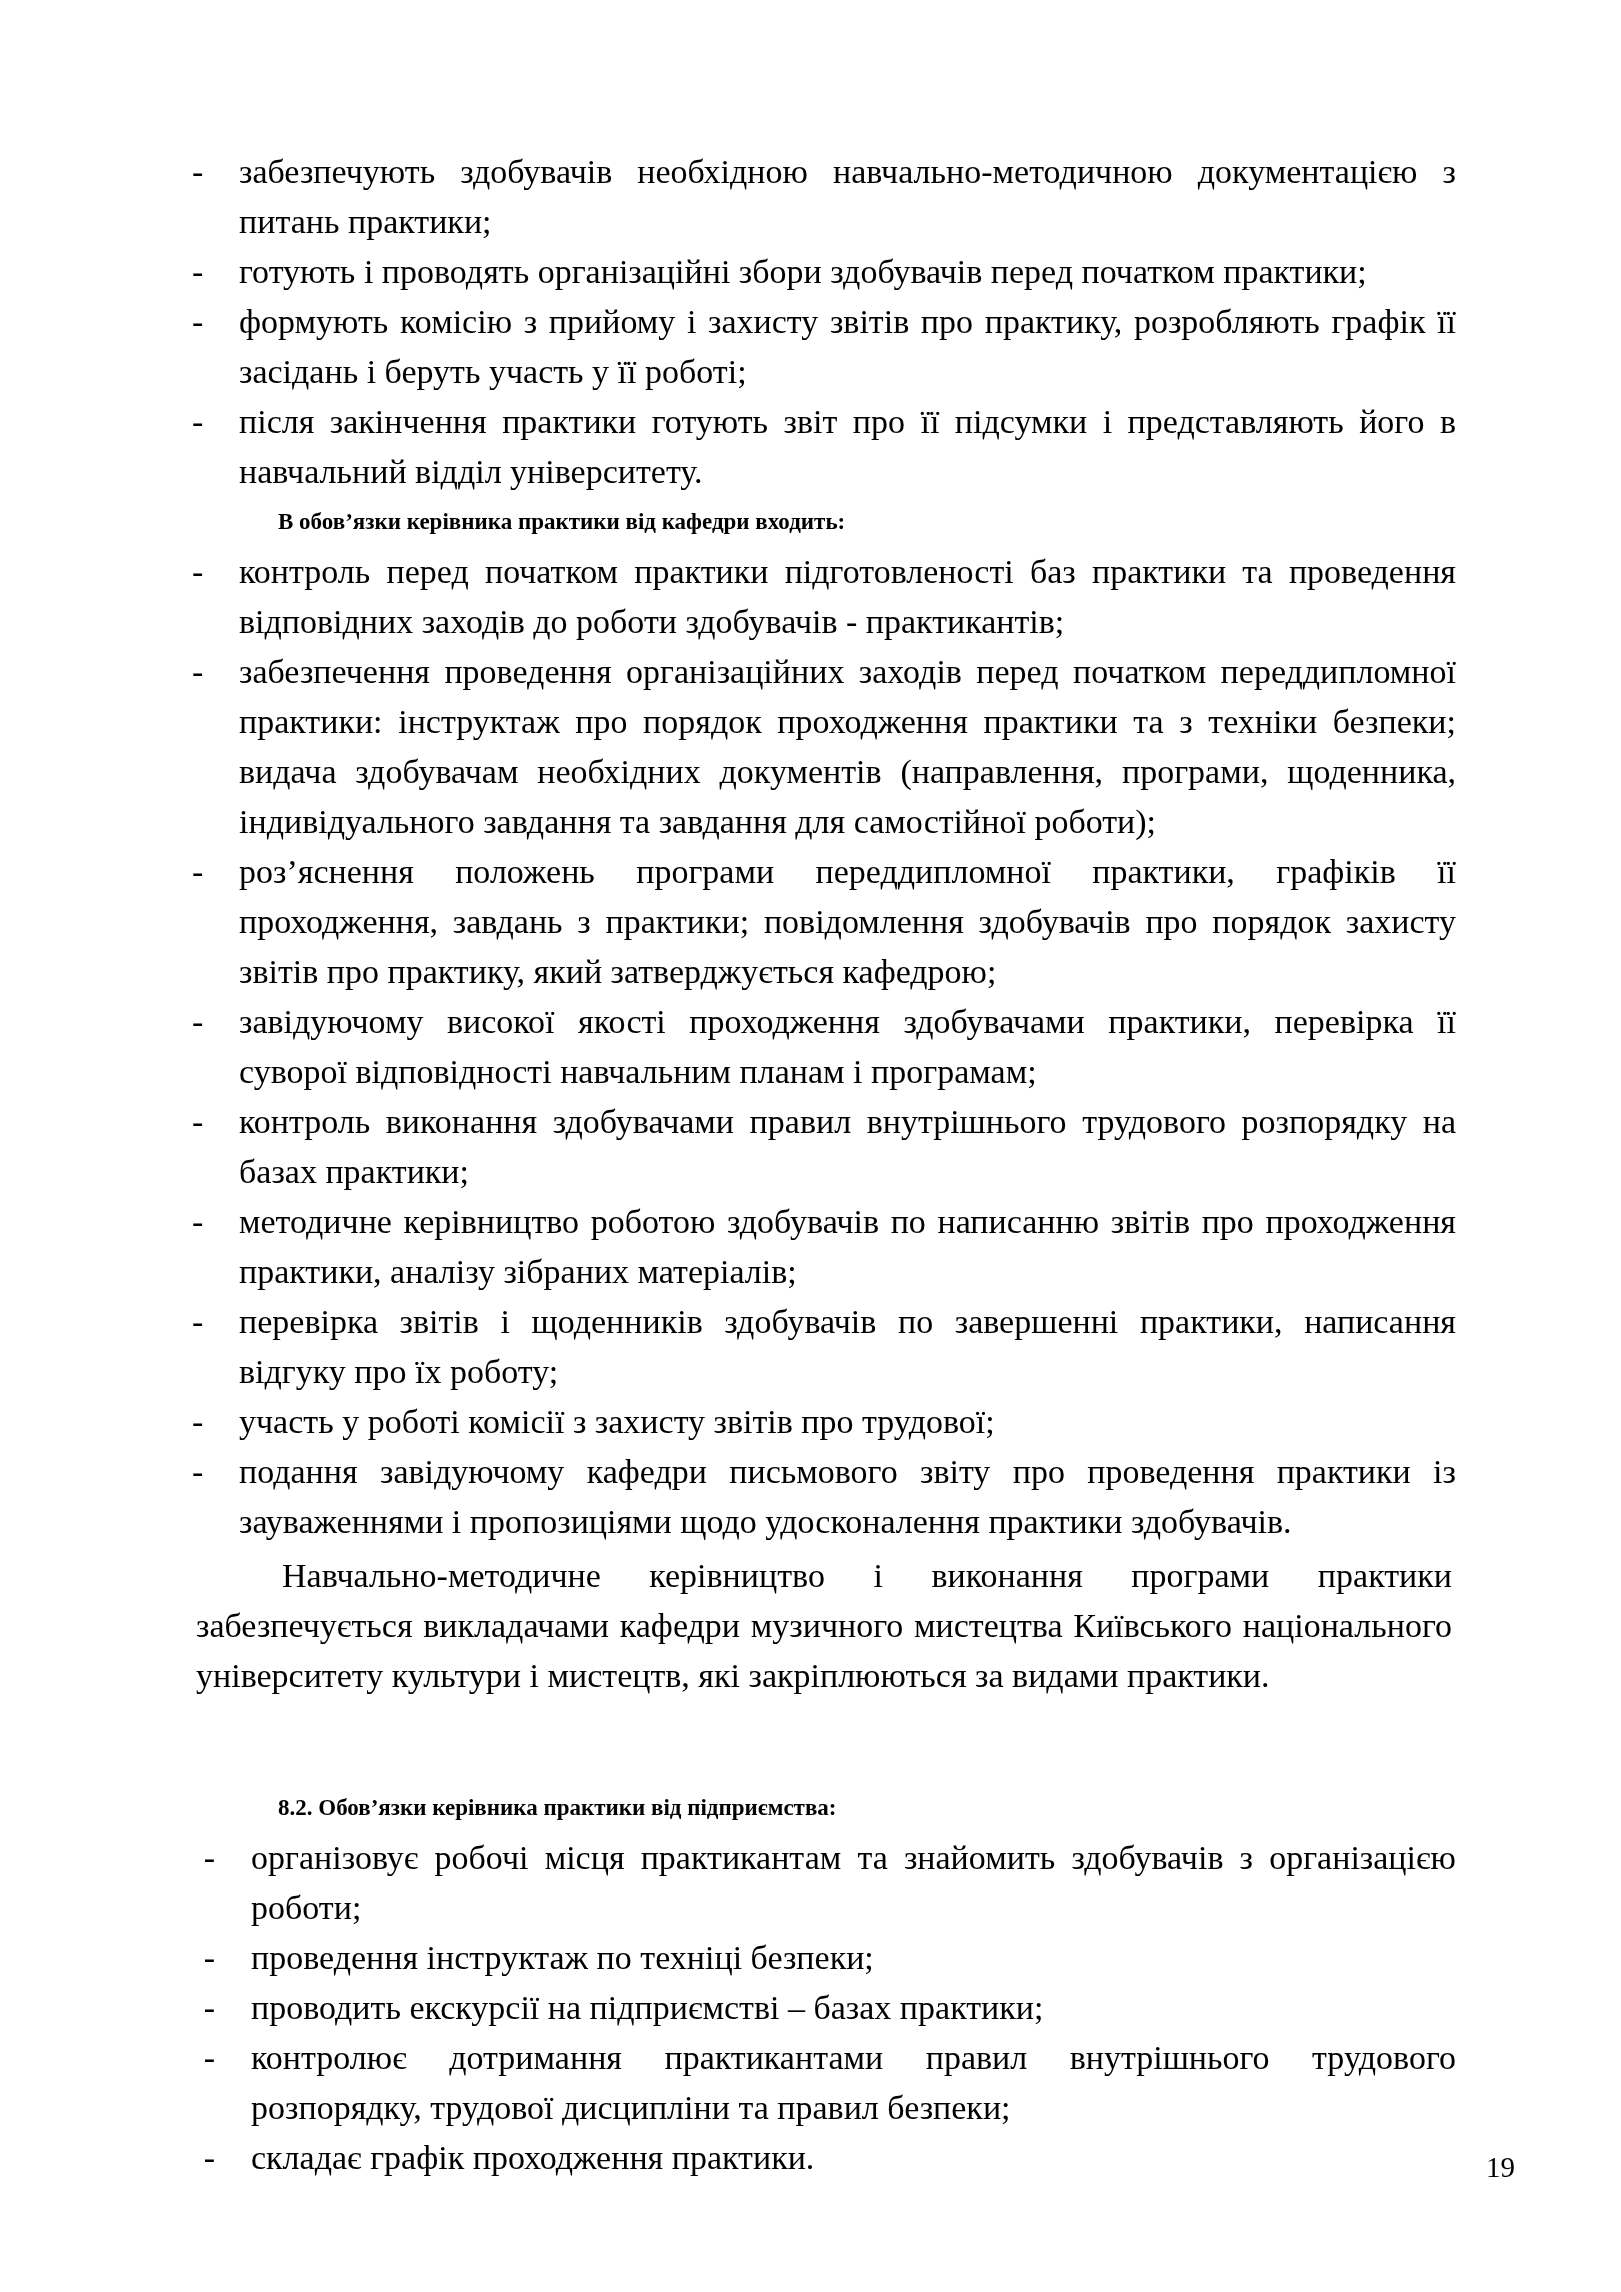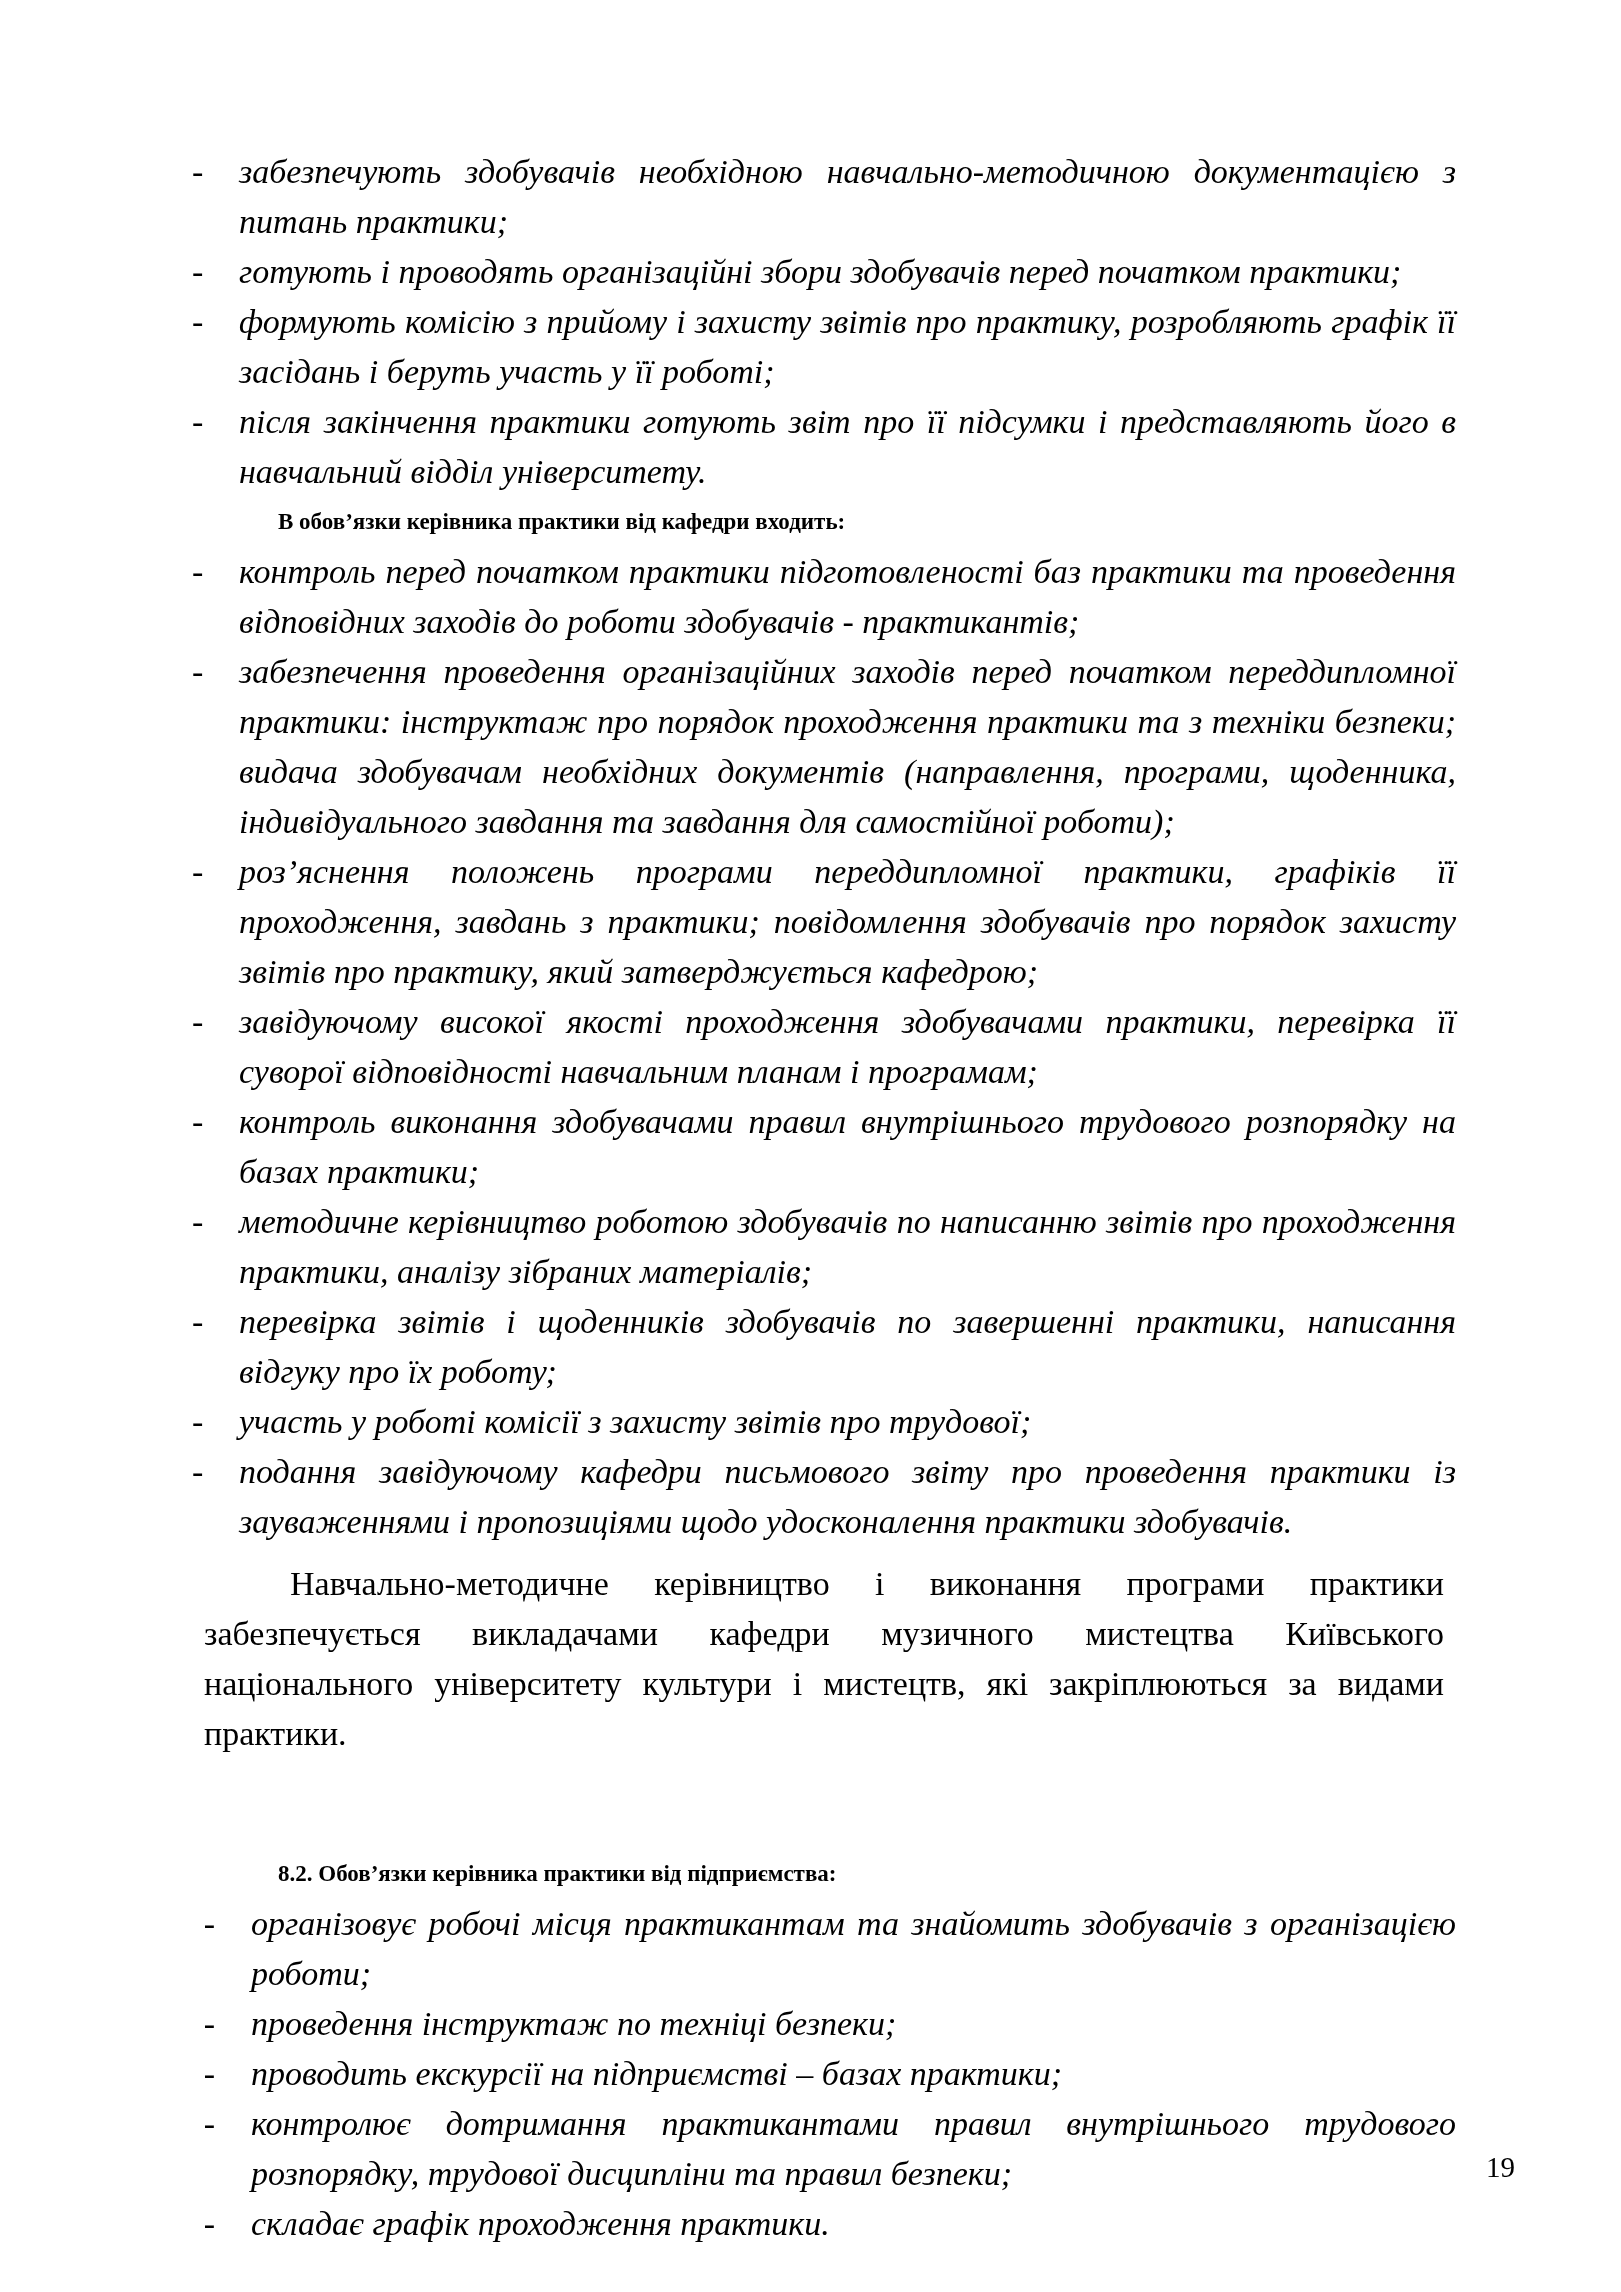--- a/index.html
+++ b/index.html
@@ -29,21 +29,21 @@
     left: 192px;
     top: 147px;
     width: 1264px;
   }
   
   .para {
     font-size: 34px;
     line-height: 50px;
     text-align: justify;
     text-justify: inter-word;
-    margin: 12px;
+    margin: 4px;
   }
   
   .li {
     position: relative;
     display: block;
     padding-left: 47px;
     font-size: 34px;
     line-height: 50px;
     text-align: justify;
     text-justify: inter-word;
@@ -55,21 +55,20 @@
     top: 0px;
     width: 29px;
     font-size: 34px;
     line-height: 50px;
     text-align: left;
   }
   
   .li > .txt,
   .para > .txt {
     display: block;
-    font-style: italic;
   }
   .li.deep { padding-left: 59px; }
   .li.deep > .dash { left: 11.8px; }
   .heading-indent {
     display: block;
     text-align: left;
     text-indent: 86px;
     font-weight: bold;
     font-size: 23px;
     line-height: 50px;

